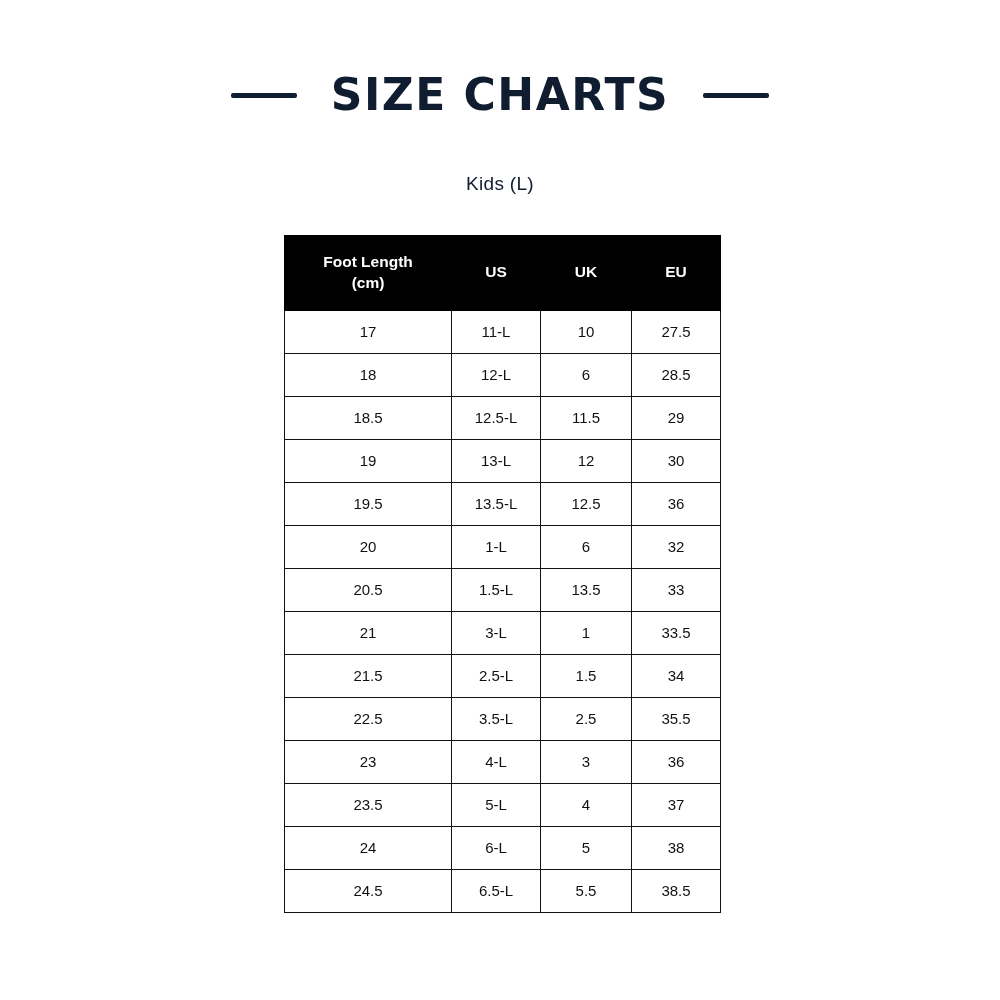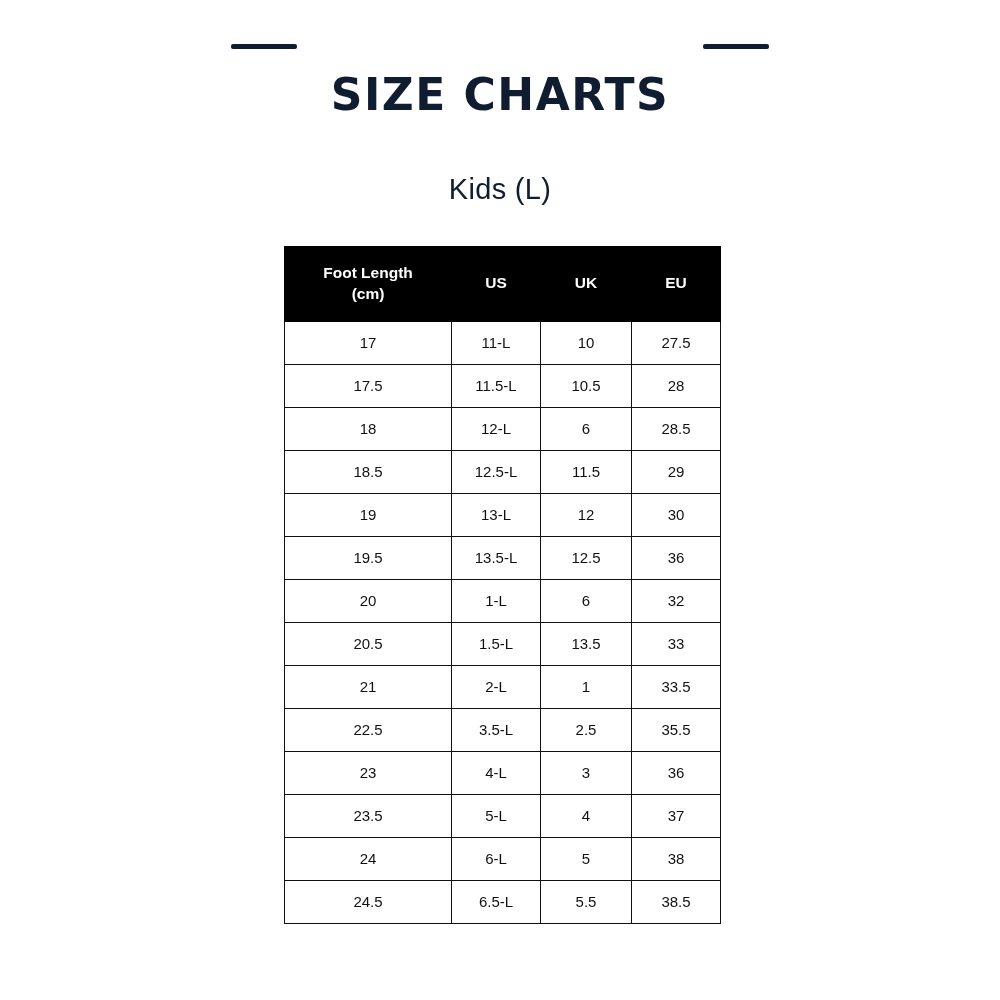--- a/index.html
+++ b/index.html
@@ -20,21 +20,21 @@
     position: relative;
     box-sizing: border-box;
     display: flex;
     flex-direction: column;
     align-items: center;
   }
   
   .title-row {
     margin-top: 44px;
     display: flex;
-    align-items: flex-start;
+    align-items: center;
     justify-content: center;
     width: 100%;
   }
   .title-rule {
     height: 5px;
     width: 66px;
     background: #101c30;
     border-radius: 2px;
   }
   .title-rule.left { margin-right: 34px; }
@@ -43,21 +43,21 @@
     font-family: "DejaVu Sans", sans-serif;
     font-weight: 700;
     font-size: 44px;
     letter-spacing: 1.5px;
     color: #101c30;
     line-height: 1;
     white-space: nowrap;
   }
   .subtitle {
     margin-top: 26px;
-    font-size: 29px;
+    font-size: 19px;
     font-weight: 400;
     color: #101c30;
     letter-spacing: 0.3px;
   }
   
   .table-wrap {
     margin-top: 40px;
     width: 432px;
   }
   table.size-table {
@@ -117,26 +117,20 @@
         </tr>
       </thead>
       <tbody id="size-table-body">
           <tr>
             <td>17</td>
             <td>11-L</td>
             <td>10</td>
             <td>27.5</td>
           </tr>
           <tr>
-            <td>17.5</td>
-            <td>11.5-L</td>
-            <td>10.5</td>
-            <td>28</td>
-          </tr>
-          <tr>
             <td>18</td>
             <td>12-L</td>
             <td>6</td>
             <td>28.5</td>
           </tr>
           <tr>
             <td>18.5</td>
             <td>12.5-L</td>
             <td>11.5</td>
             <td>29</td>
@@ -160,23 +154,29 @@
             <td>32</td>
           </tr>
           <tr>
             <td>20.5</td>
             <td>1.5-L</td>
             <td>13.5</td>
             <td>33</td>
           </tr>
           <tr>
             <td>21</td>
-            <td>2-L</td>
+            <td>3-L</td>
             <td>1</td>
             <td>33.5</td>
+          </tr>
+          <tr>
+            <td>21.5</td>
+            <td>2.5-L</td>
+            <td>1.5</td>
+            <td>34</td>
           </tr>
           <tr>
             <td>22.5</td>
             <td>3.5-L</td>
             <td>2.5</td>
             <td>35.5</td>
           </tr>
           <tr>
             <td>23</td>
             <td>4-L</td>

